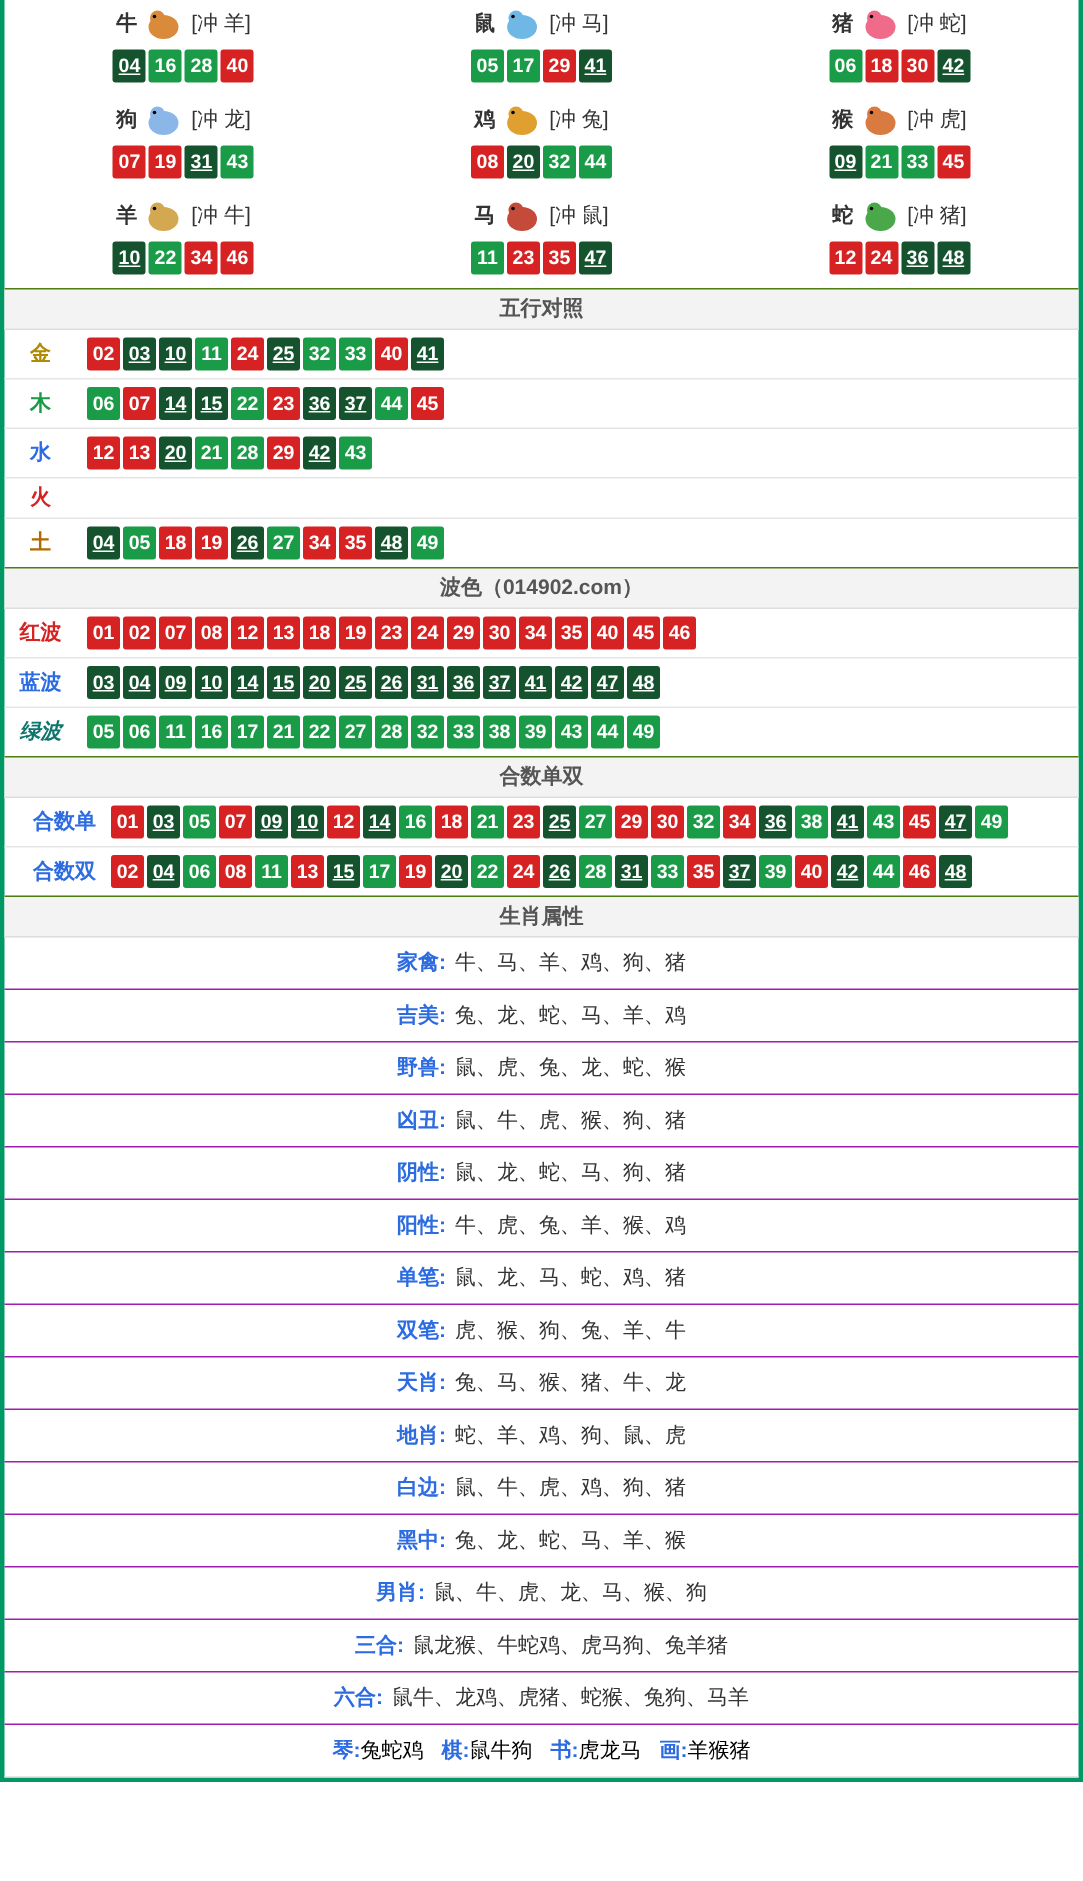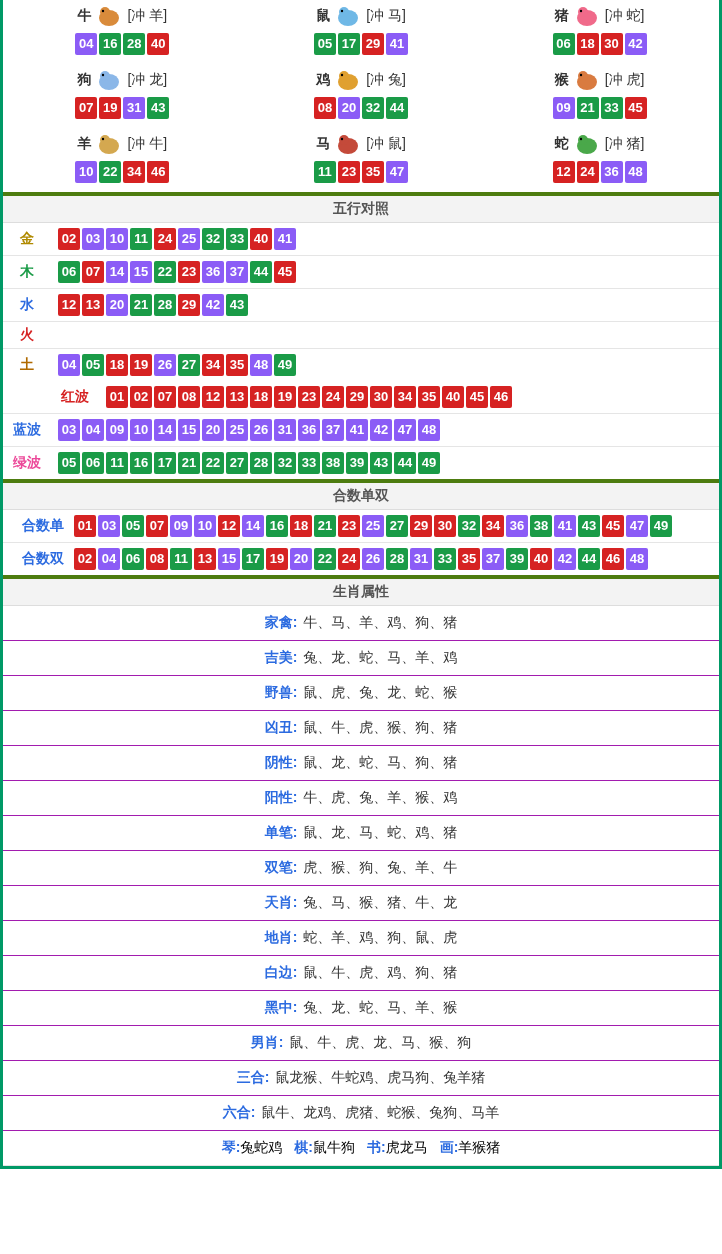--- a/index.html
+++ b/index.html
@@ -44,25 +44,25 @@
     height: 22px;
     color: #fff;
     text-align: center;
     line-height: 22px;
     font-size: 13px;
     margin: 1px;
     border-radius: 2px;
     font-weight: bold;
   }
   .red { background: #d62222; }
-  .blue { background: #8b5cf6; }
+  .blue { background: #14532d; text-decoration: underline; }
   .green { background: #1a9b47; }
   .section-header {
     background: #f3f3f3;
-    border-top: 4px solid #4d7c0f;
+    border-top: 1px solid #4d7c0f;
     border-bottom: 1px solid #ddd;
     text-align: center;
     padding: 4px 0;
     color: #555;
     font-weight: bold;
   }
   .row {
     display: flex;
     border-bottom: 1px solid #e5e5e5;
     align-items: center;
@@ -77,23 +77,23 @@
   }
   .row .content {
     flex: 1;
     padding-left: 6px;
   }
   .lbl-gold { color: #b08a00; }
   .lbl-wood { color: #1a9b47; }
   .lbl-water { color: #2c6be0; }
   .lbl-fire { color: #d62222; }
   .lbl-earth { color: #b06a00; }
-  .lbl-red { color: #d62222; padding-left: 48px; }
+  .lbl-red { color: #d62222; }
   .lbl-blue { color: #2c6be0; }
-  .lbl-green { color: #ec4899; }
+  .lbl-green { color: #0f766e; font-style: italic; }
   .lbl-cat { color: #2c6be0; padding-left: 16px; }
   .attr-section .attr-row {
     border-bottom: 1px solid #a21caf;
     text-align: center;
     padding: 8px 0;
     color: #333;
   }
   .attr-row .cat {
     color: #2c6be0;
     font-weight: bold;
@@ -242,20 +242,21 @@
       </div>
       <div class="row">
         <div class="label lbl-fire">火</div>
       </div>
       <div class="row">
         <div class="label lbl-earth">土</div>
       <div class="content"><span class="ball blue">04</span><span class="ball green">05</span><span class="ball red">18</span><span class="ball red">19</span><span class="ball blue">26</span><span class="ball green">27</span><span class="ball red">34</span><span class="ball red">35</span><span class="ball blue">48</span><span class="ball green">49</span></div>
       </div>
     </div>
 
+  <div class="section-header">波色（014902.com）</div>
   <div id="bose-rows">
       <div class="row">
         <div class="label lbl-red">红波</div>
       <div class="content"><span class="ball red">01</span><span class="ball red">02</span><span class="ball red">07</span><span class="ball red">08</span><span class="ball red">12</span><span class="ball red">13</span><span class="ball red">18</span><span class="ball red">19</span><span class="ball red">23</span><span class="ball red">24</span><span class="ball red">29</span><span class="ball red">30</span><span class="ball red">34</span><span class="ball red">35</span><span class="ball red">40</span><span class="ball red">45</span><span class="ball red">46</span></div>
       </div>
       <div class="row">
         <div class="label lbl-blue">蓝波</div>
       <div class="content"><span class="ball blue">03</span><span class="ball blue">04</span><span class="ball blue">09</span><span class="ball blue">10</span><span class="ball blue">14</span><span class="ball blue">15</span><span class="ball blue">20</span><span class="ball blue">25</span><span class="ball blue">26</span><span class="ball blue">31</span><span class="ball blue">36</span><span class="ball blue">37</span><span class="ball blue">41</span><span class="ball blue">42</span><span class="ball blue">47</span><span class="ball blue">48</span></div>
       </div>
       <div class="row">

